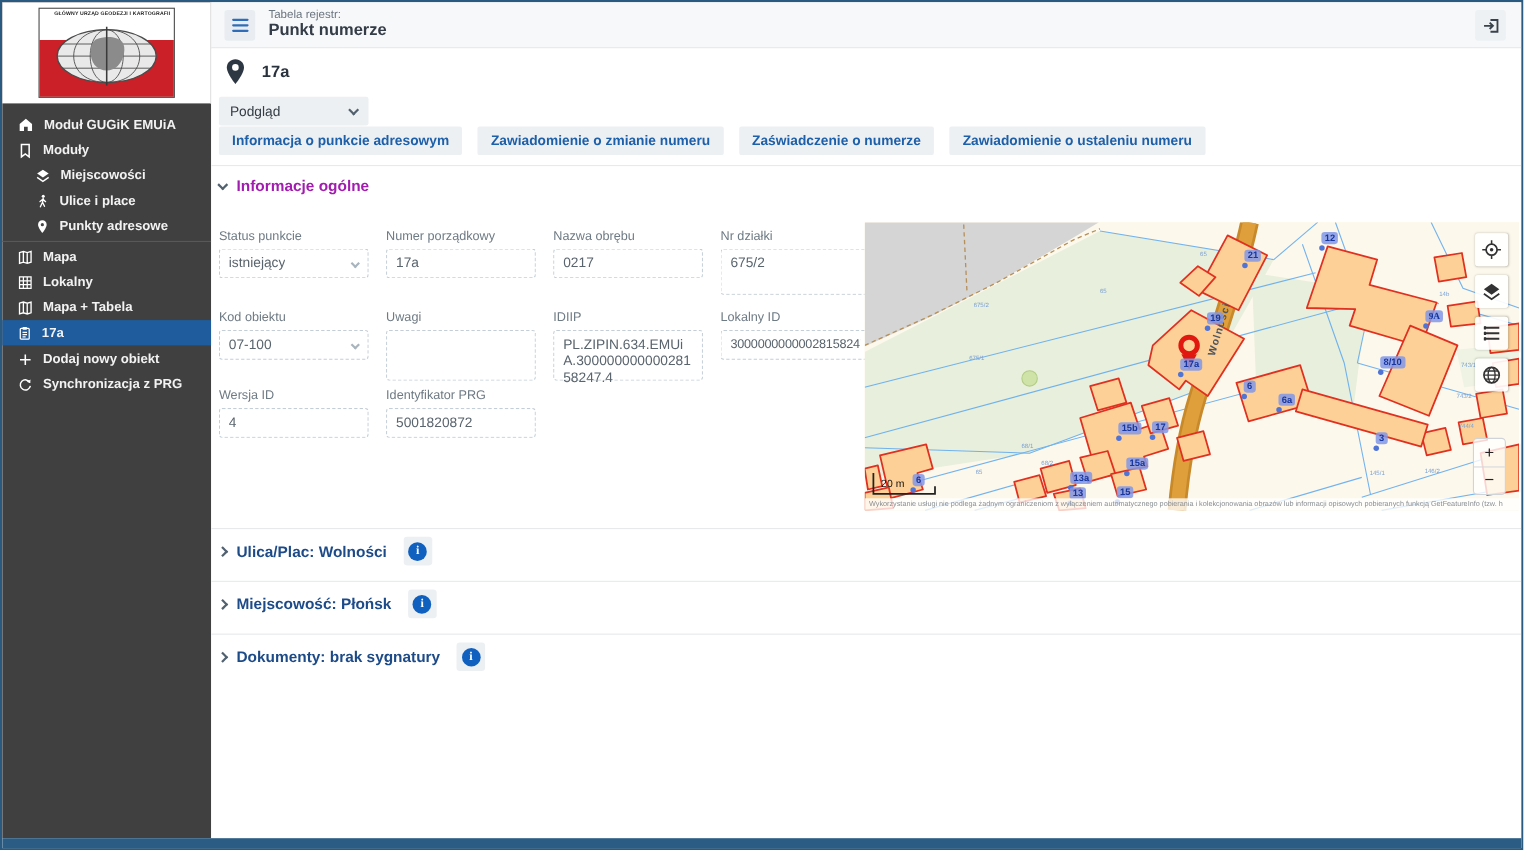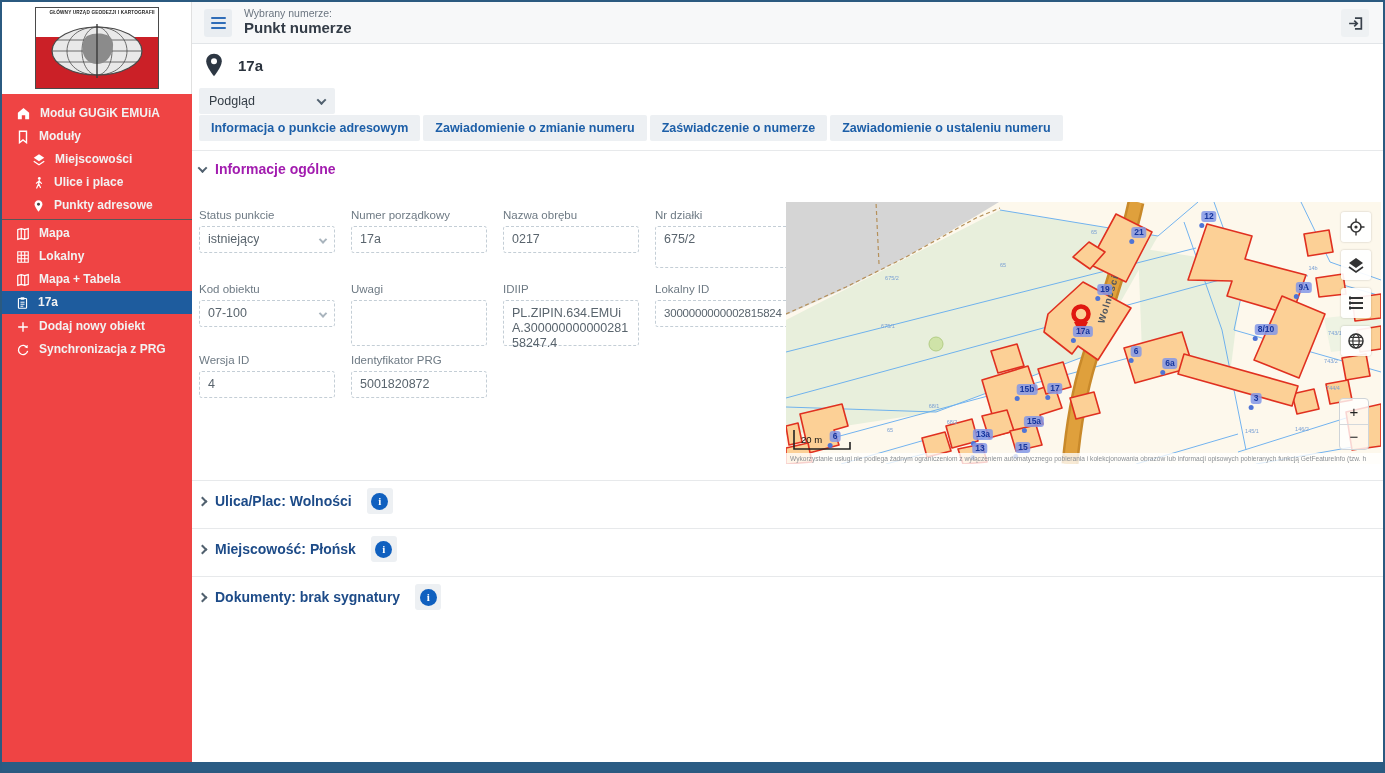--- a/index.html
+++ b/index.html
@@ -1,20 +1,20 @@
 <!DOCTYPE html>
 <html><head>
 <meta charset="utf-8">
 <style>
   * { box-sizing: border-box; margin: 0; padding: 0; }
   body { font-family: "Liberation Sans", sans-serif; background:#fff; }
   .frame { position:relative; width:1385px; height:773px; border:2px solid #2b5a80; overflow:hidden; background:#fff; }
 
   
-  .sidebar { position:absolute; left:0; top:0; width:190px; bottom:9px; background:#ef4444; }
+  .sidebar { position:absolute; left:0; top:0; width:190px; bottom:9px; background:#404040; }
   .logo-area { position:absolute; left:0; top:0; width:100%; height:92px; background:#fff; border-right:1px solid #e0e0e0; }
   .logo-box { position:relative; width:124px; height:82px; margin:5px auto 0; border:1px solid #4a4a4a; background:linear-gradient(#ffffff 0 36%, #cb2027 36% 100%); overflow:hidden; }
   .logo-title { font-size:6px; letter-spacing:.2px; color:#222; text-align:center; padding-top:3px; font-weight:700; transform:scale(.78); transform-origin:top center; white-space:nowrap; }
   .logo-globe { position:absolute; left:50%; top:16px; transform:translateX(-50%); }
   .nav-item { position:absolute; left:0; width:100%; height:23px; line-height:23px; color:#f2f2f2; font-size:12px; font-weight:600; cursor:pointer; display:flex; align-items:center; padding-left:14px; gap:9px; }
   .nav-item.ind { padding-left:30px; }
   .nav-item.active { background:#1e5c9e; }
   .nav-item svg { flex:0 0 auto; }
   .nav-div { position:absolute; left:0; width:100%; height:1px; background:#585858; }
 
@@ -24,21 +24,21 @@
   .burger span { width:15px; height:2px; background:#2f6db8; border-radius:1px; }
   .reg-label { position:absolute; left:52px; top:5px; font-size:10.5px; color:#6b7580; }
   .reg-name { position:absolute; left:52px; top:17px; font-size:15px; font-weight:700; color:#333c47; }
   .exit-btn { position:absolute; right:14px; top:7px; width:28px; height:28px; background:#eef1f3; border-radius:3px; cursor:pointer; display:flex; align-items:center; justify-content:center; }
 
   
   .content { position:absolute; left:190px; right:0; top:42px; bottom:9px; background:#fff; overflow:hidden; }
   .pin-title-icon { position:absolute; left:10px; top:8px; }
   .point-title { position:absolute; left:46px; top:13px; font-size:15px; font-weight:700; color:#2a323d; }
   .mode-select { position:absolute; left:7px; top:44px; width:136px; height:26px; background:#edf0f3; border-radius:2px; font-size:12.5px; color:#333c45; display:flex; align-items:center; padding:0 10px; cursor:pointer; justify-content:space-between; }
-  .actions { position:absolute; left:7px; top:71px; display:flex; gap:3px; }
+  .actions { position:absolute; left:7px; top:71px; display:flex; gap:14px; }
   .act-btn { height:26px; background:#edf0f3; border:none; border-radius:2px; padding:0 12px; font-family:inherit; font-size:12.5px; font-weight:600; color:#1d5fa8; cursor:pointer; white-space:nowrap; }
   .hdiv { position:absolute; left:0; right:0; height:1px; background:#e7e9eb; }
 
   .sec-head { position:absolute; left:7px; display:flex; align-items:center; gap:9px; cursor:pointer; height:26px; }
   .sec-head .txt { font-size:14px; font-weight:700; color:#a21caf; }
   .sec-head.navy .txt { color:#1d4b88; }
   .chev { display:inline-block; width:7px; height:7px; border-right:2px solid #51616f; border-bottom:2px solid #51616f; }
   .chev.down { transform:rotate(45deg) translate(-1px,-1px); }
   .chev.right { transform:rotate(-45deg); }
   .info-btn { width:26px; height:26px; background:#edf0f3; border-radius:3px; border:none; cursor:pointer; display:flex; align-items:center; justify-content:center; margin-left:6px; }
@@ -166,21 +166,21 @@
       <span>Synchronizacja z PRG</span>
     </div>
   </aside>
 
   <header class="topbar">
     <div class="burger">
         <span></span>
         <span></span>
         <span></span>
       </div>
-    <div class="reg-label">Wybrany numerze:</div>
+    <div class="reg-label">Tabela rejestr:</div>
     <div class="reg-name">Punkt numerze</div>
     <div class="exit-btn">
       <svg width="17" height="17" viewBox="0 0 16 16">
           <path d="M7.5 3 H13.5 V13 H7.5" fill="none" stroke="#39424c" stroke-width="1.6"></path>
           <path d="M2 8 H9.2 M6.8 5.3 L9.6 8 L6.8 10.7" fill="none" stroke="#39424c" stroke-width="1.6"></path>
         </svg>
     </div>
   </header>
 
   <main class="content">

